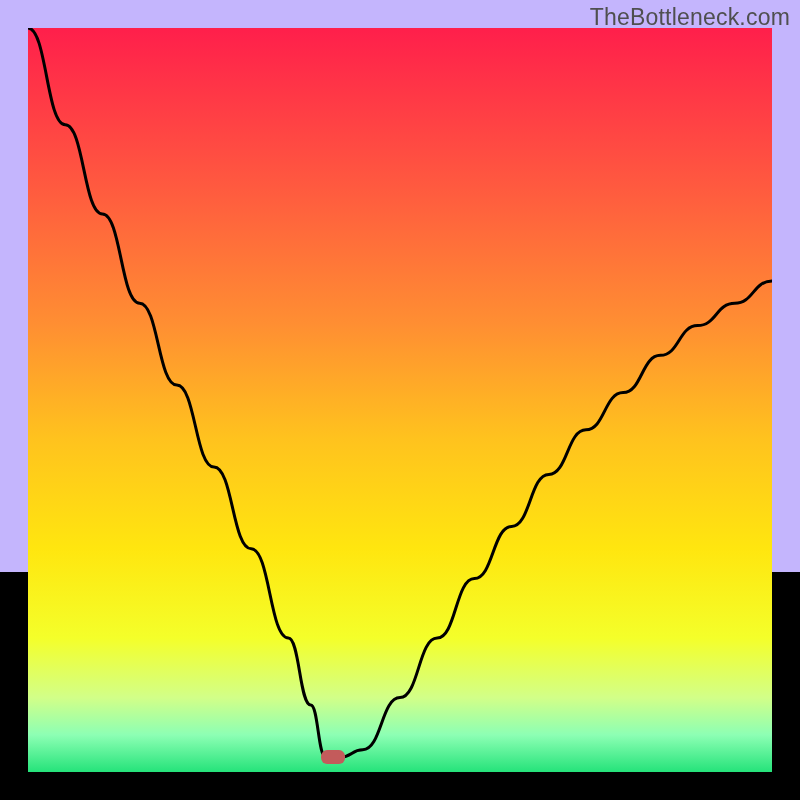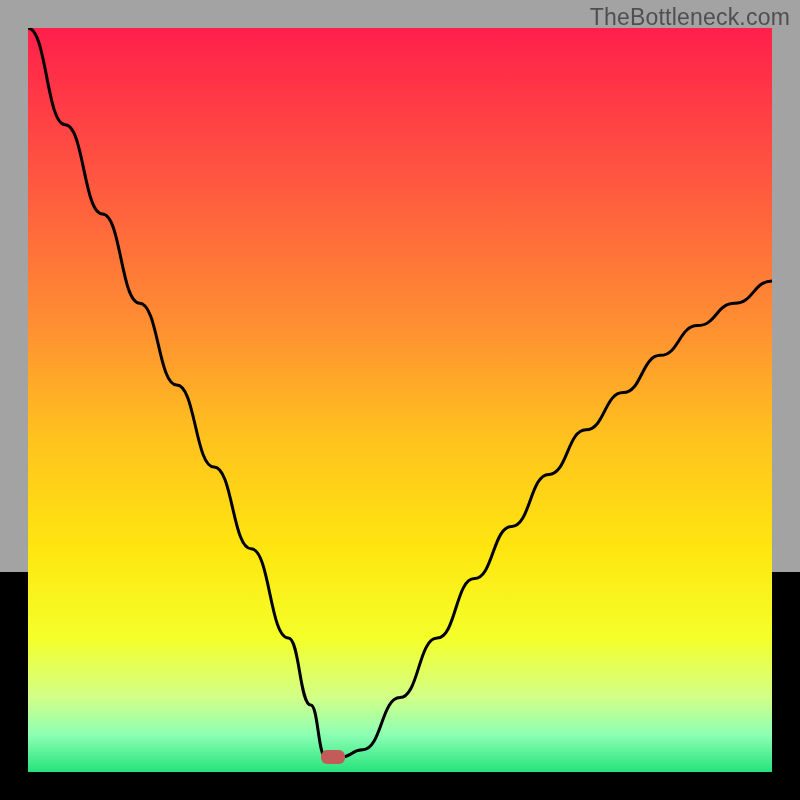--- a/index.html
+++ b/index.html
@@ -8,21 +8,21 @@
     width: 800px;
     height: 800px;
     overflow: hidden;
     font-family: Arial, Helvetica, sans-serif;
     background: #000;
   }
   .frame {
     position: relative;
     width: 800px;
     height: 572px;
-    background: #a3a3a3;
+    background: #c4b5fd;
     box-sizing: border-box;
   }
   .plot {
     position: absolute;
     left: 28px;
     top: 28px;
     width: 744px;
     height: 744px;
     overflow: hidden;
   }

